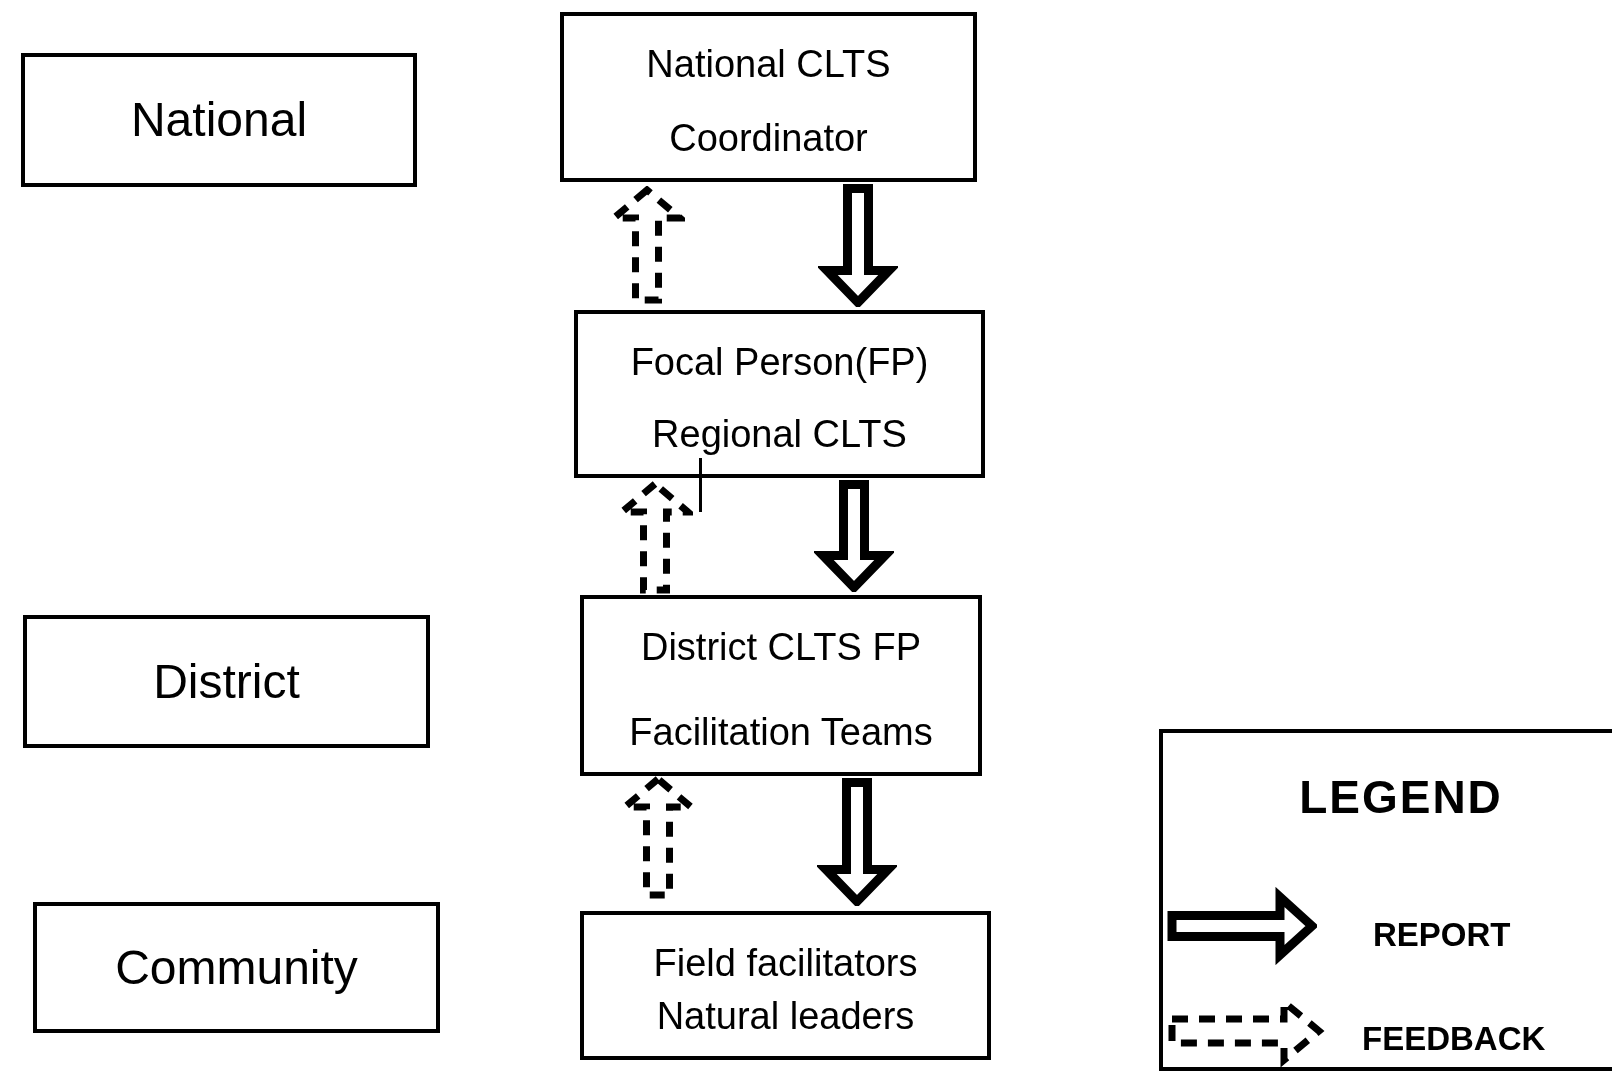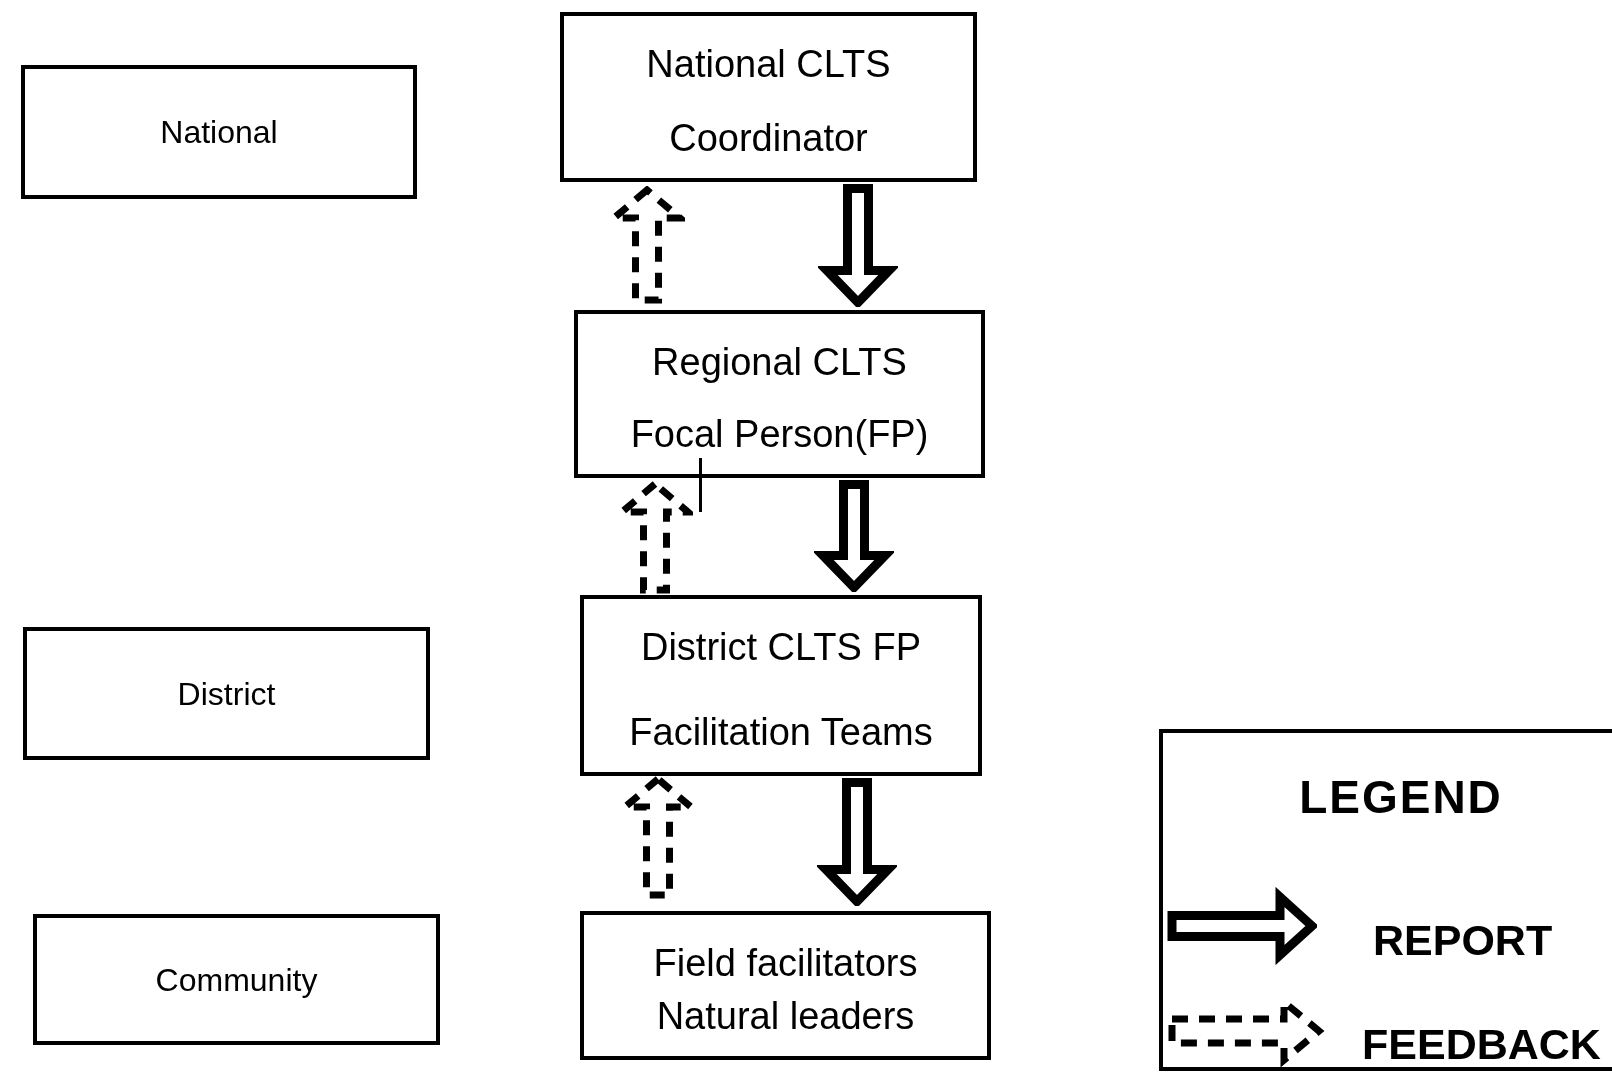--- a/index.html
+++ b/index.html
@@ -20,23 +20,22 @@
     position: absolute;
     border: 4px solid #000000;
     background: #ffffff;
     box-sizing: border-box;
     display: flex;
     align-items: center;
     justify-content: center;
     text-align: left;
   }
   .level-box {
-    font-size: 32px;
+    font-size: 48px;
     line-height: 1;
-    margin-top: 12px;
   }
   .node-box {
     flex-direction: column;
     justify-content: space-between;
     padding: 26px 4px 16px 4px;
     font-size: 38px;
     line-height: 1.2;
   }
   .arrow-svg {
     position: absolute;
@@ -56,21 +55,21 @@
     position: absolute;
     left: 0;
     width: 100%;
     text-align: center;
     font-size: 46px;
     font-weight: bold;
     letter-spacing: 2px;
   }
   .legend-label {
     position: absolute;
-    font-size: 43px;
+    font-size: 33px;
     font-weight: bold;
     line-height: 1.2;
   }
   .legend .arrow-svg {
     position: absolute;
   }
 </style>
 </head>
 <body>
 
@@ -84,22 +83,22 @@
   </div>
   <div class="box level-box" style="left:33px; top:902px; width:407px; height:131px;">
     <span>Community</span>
   </div>
 
   <div class="box node-box" style="left:560px; top:12px; width:417px; height:170px;">
     <span>National CLTS</span>
     <span>Coordinator</span>
   </div>
   <div class="box node-box" style="left:574px; top:310px; width:411px; height:168px;">
+    <span>Focal Person(FP)</span>
     <span>Regional CLTS</span>
-    <span>Focal Person(FP)</span>
   </div>
   <div class="box node-box" style="left:580px; top:595px; width:402px; height:181px;">
     <span>District CLTS FP</span>
     <span>Facilitation Teams</span>
   </div>
   <div class="box node-box" style="left:580px; top:911px; width:411px; height:149px;">
     <span>Field facilitators</span>
     <span>Natural leaders</span>
   </div>
 

